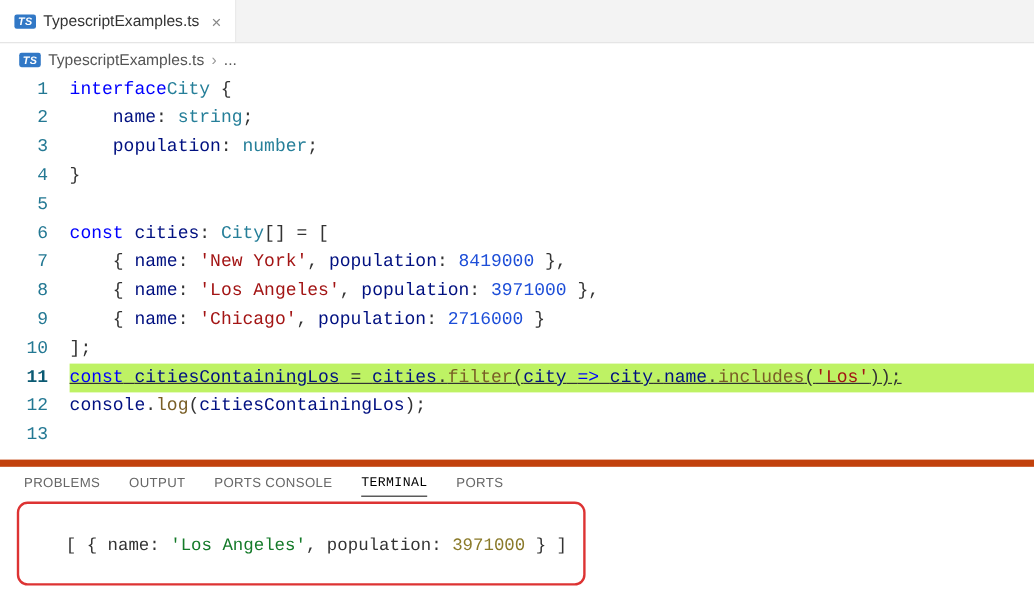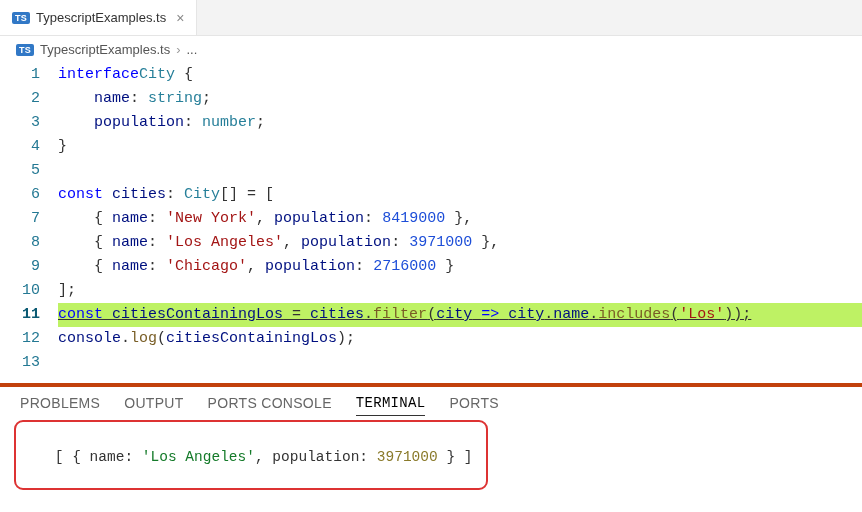--- a/index.html
+++ b/index.html
@@ -30,20 +30,21 @@
   height: 100%;
 }
 .ts-badge {
   background: #3178c6;
   color: #fff;
   font-size: 9px;
   font-weight: bold;
   padding: 1px 3px;
   border-radius: 2px;
   letter-spacing: 0.3px;
+  font-style: italic;
 }
 .tab-close {
   margin-left: 4px;
   font-size: 14px;
   color: #888;
   cursor: pointer;
 }
 .breadcrumb {
   display: flex;
   align-items: center;
@@ -78,22 +79,22 @@
 .fn { color: #795e26; }
 .str { color: #a31515; }
 .num { color: #1d4ed8; }
 .punct { color: #333; }
 .prop { color: #001080; }
 
 .panel-tabs {
   display: flex;
   gap: 24px;
   padding: 8px 20px 4px 20px;
-  border-top: 4px solid #c2410c;
-  font-size: 14px;
+  border-top: 6px solid #c2410c;
+  font-size: 11px;
   color: #666;
 }
 .panel-tab { cursor: pointer; padding-bottom: 4px; letter-spacing: 0.3px; }
 .panel-tab.active { color: #000; border-bottom: 1px solid #333; font-family: Liberation Mono, monospace; }
 
 .terminal {
   font-family: Consolas, "Courier New", monospace;
   font-size: 14.5px;
   line-height: 22px;
   padding: 4px 20px 10px 20px;

